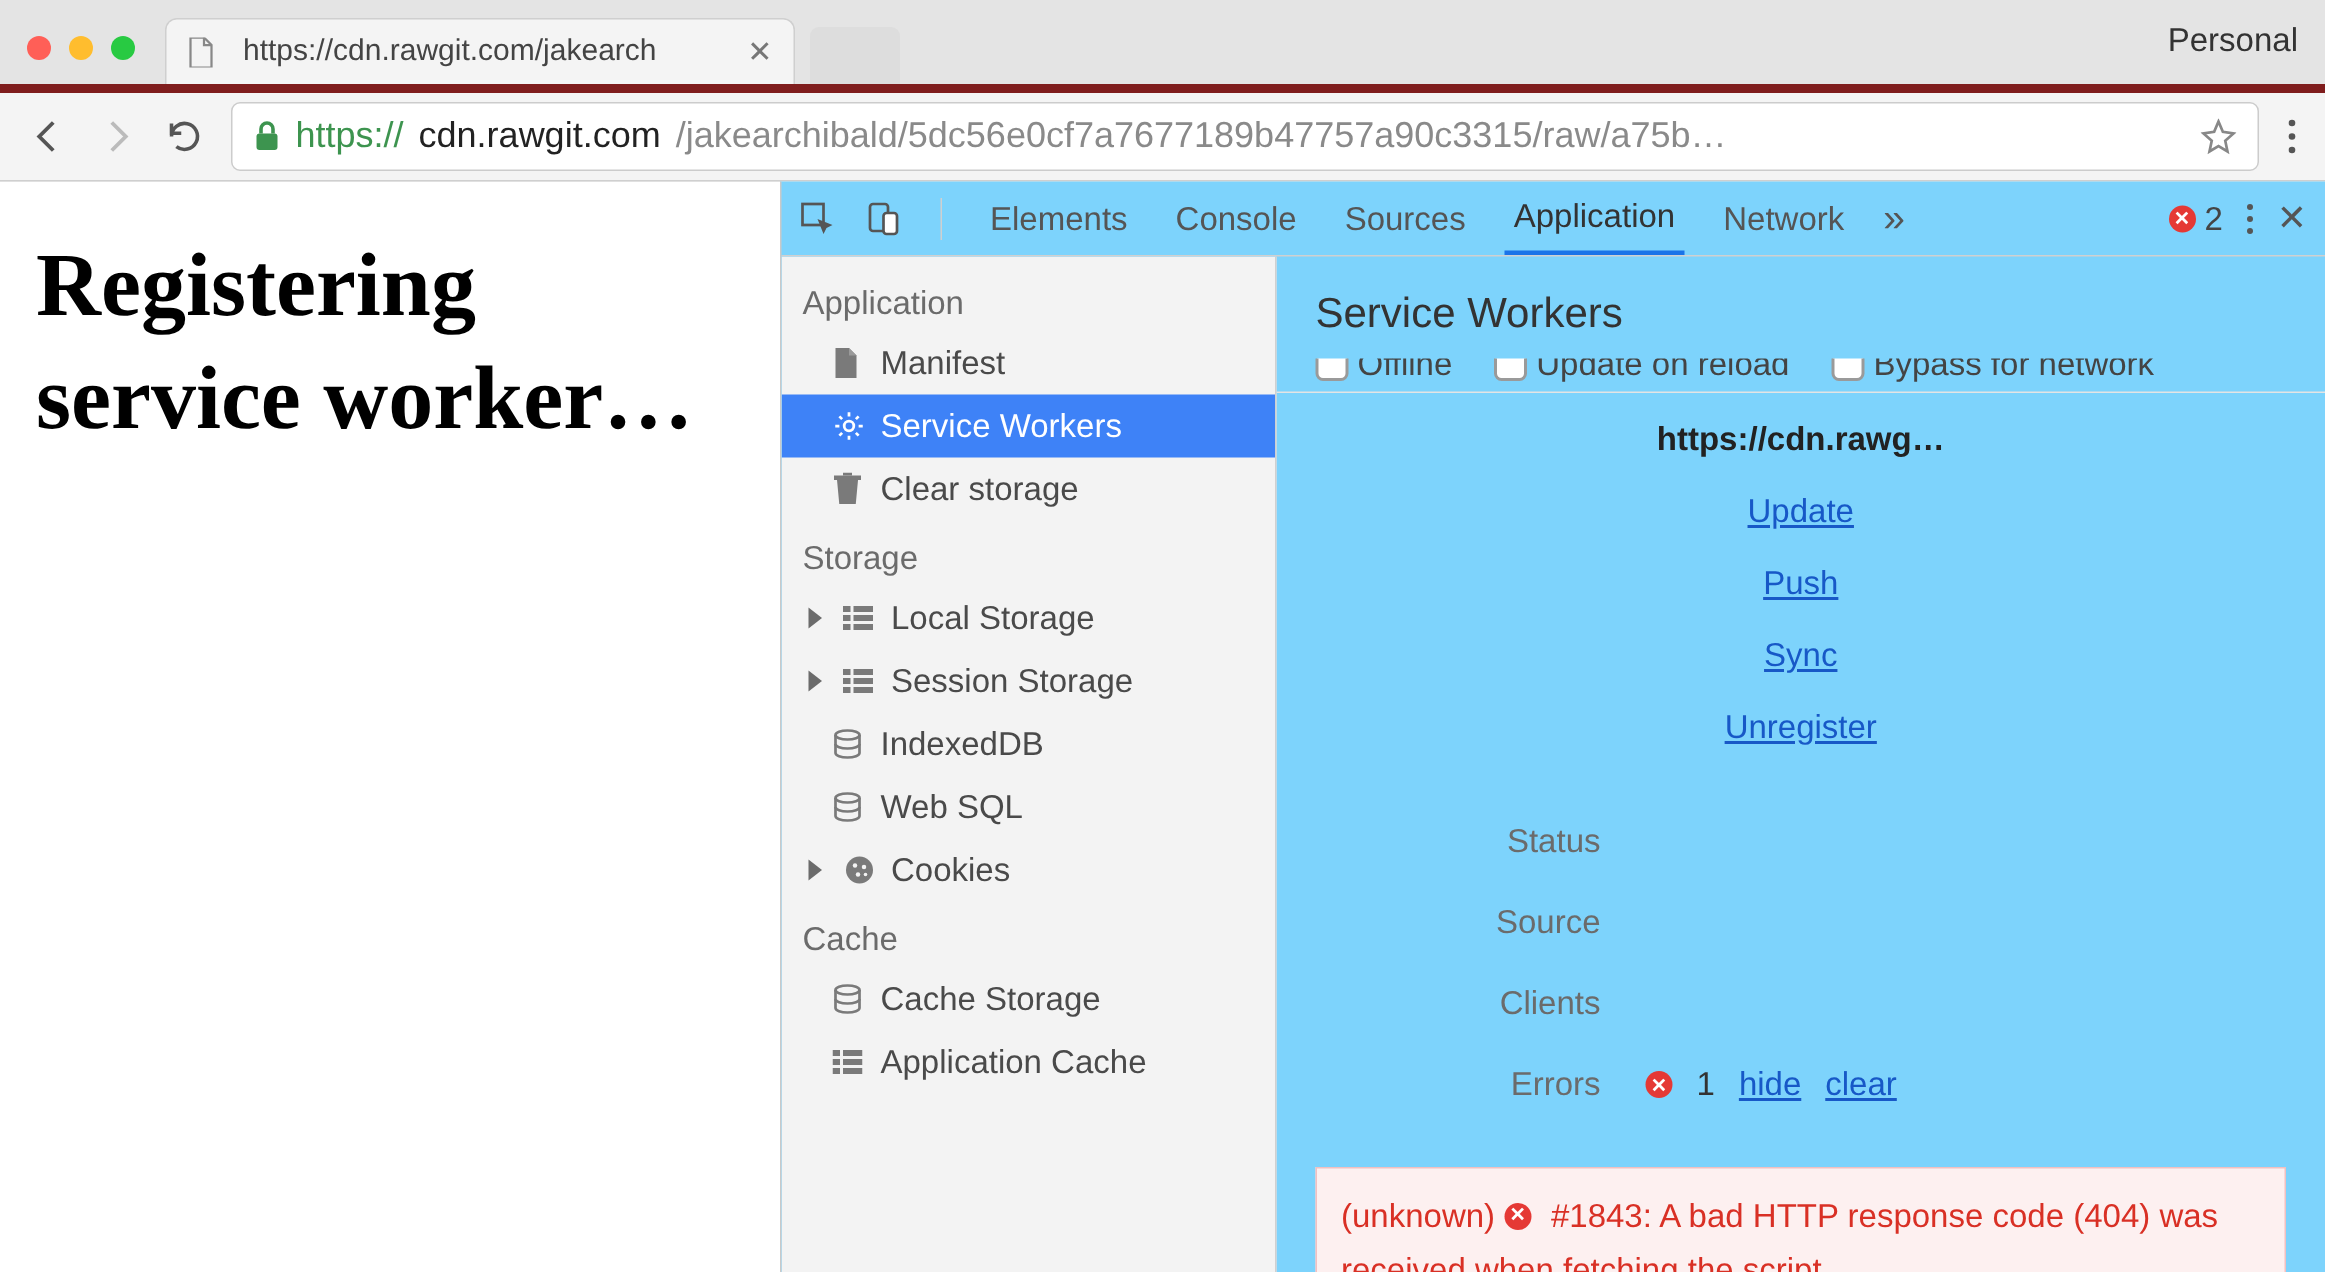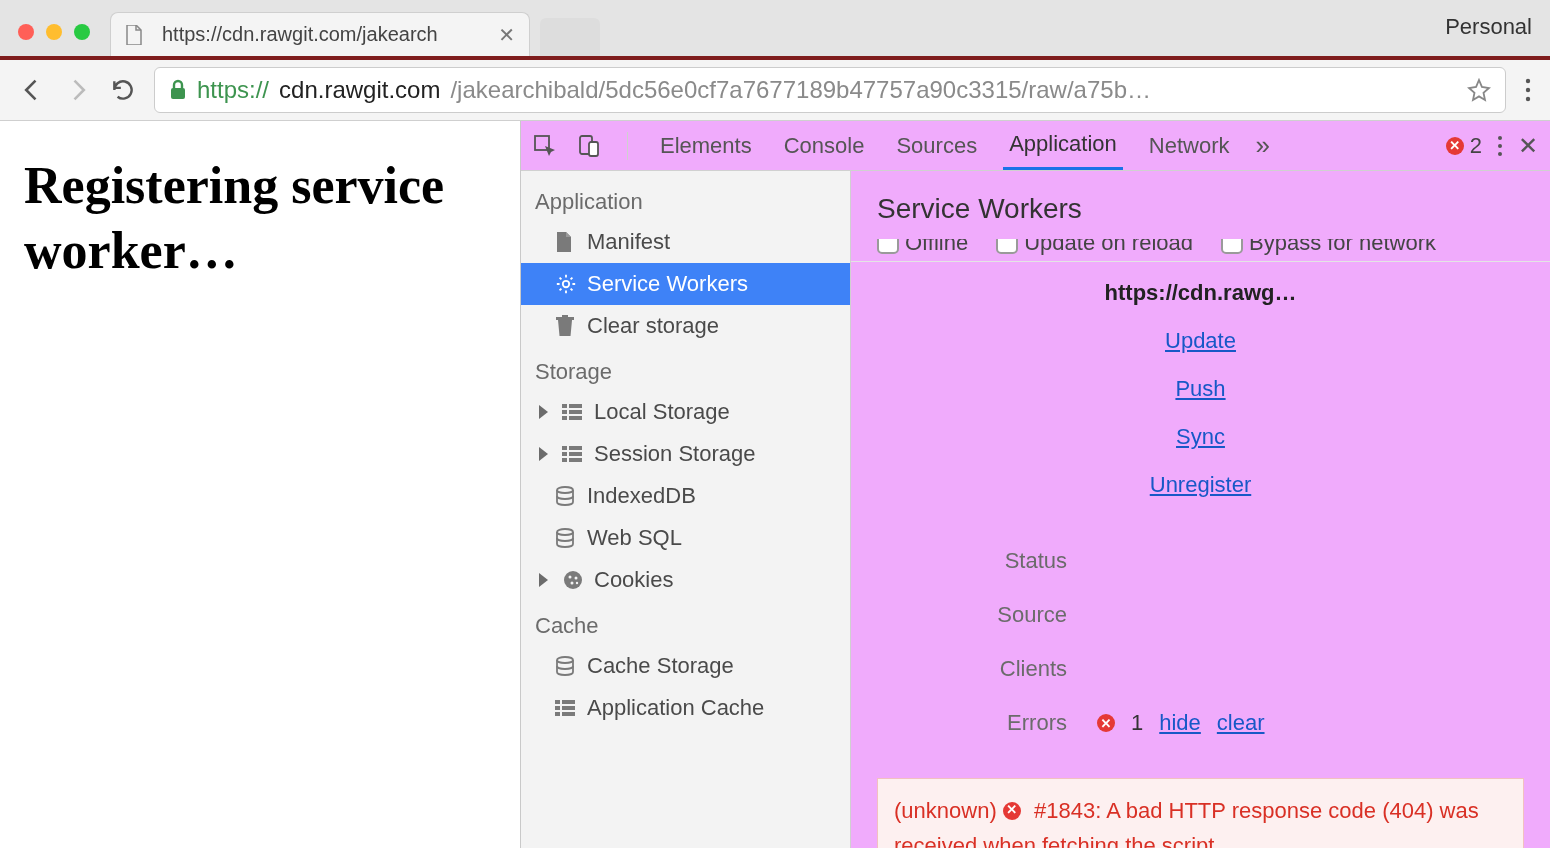--- a/index.html
+++ b/index.html
@@ -10,40 +10,40 @@
 .tab-strip { display: flex; align-items: flex-end; height: 56px; padding: 0 12px; position: relative; }
 .traffic-lights { display: flex; gap: 12px; align-items: center; margin-right: 20px; padding-bottom: 16px; padding-left: 6px;}
 .tl { width: 16px; height: 16px; border-radius: 50%; }
 .tl.red { background: #ff5f57; }
 .tl.yellow { background: #ffbd2e; }
 .tl.green { background: #28ca42; }
 .tab { display: flex; align-items: center; background: #f4f4f4; border: 1px solid #cfcfcf; border-bottom: none; border-radius: 8px 8px 0 0; height: 44px; padding: 0 14px; gap: 15px; min-width: 420px; max-width: 420px; }
 .tab-title { font-size: 20px; color: #444; white-space: nowrap; overflow: hidden; text-overflow: ellipsis; flex: 1; }
 .profile-label { position: absolute; right: 18px; top: 14px; font-size: 22px; color: #333; }
 .blank-tab { width: 60px; height: 38px; background: #ddd; border-radius: 6px 6px 0 0; margin-left: 10px; }
-.addr-row { display: flex; align-items: center; height: 64px; padding: 0 18px; gap: 18px; background: #f4f4f4; border-top: 4px solid #7f1d1d; }
+.addr-row { display: flex; align-items: center; height: 64px; padding: 0 18px; gap: 18px; background: #f4f4f4; border-top: 6px solid #7f1d1d; }
 .nav-icon { color: #777; display:flex; align-items:center; justify-content:center; }
 .nav-icon.disabled { color: #bbb; }
 .addr-bar { flex: 1; display: flex; align-items: center; background: #fff; border: 1px solid #ccc; border-radius: 6px; height: 46px; padding: 0 14px; gap: 10px; font-size: 24px; }
 .lock-icon { color: #3d944f; }
 .url-scheme { color: #3d944f; }
 .url-host { color: #222; }
 .url-path { color: #8a8a8a; white-space: nowrap; overflow: hidden; }
 .star-icon { color: #888; margin-left: auto; }
 .menu-dots { color: #555; }
 
 
 .content-row { display: flex; height: calc(848px - 120px); }
 
 
 .page { width: 520px; padding: 32px 24px; }
-.page h1 { font-family: "Times New Roman", Times, serif; font-size: 52px; font-weight: 700; line-height: 1.25; }
-
-
-.devtools { flex: 1; display: flex; flex-direction: column; border-left: 1px solid #c9c9c9; background: #f0abfc; }
+.page h1 { font-family: "Times New Roman", Times, serif; font-size: 60px; font-weight: 700; line-height: 1.25; }
+
+
+.devtools { flex: 1; display: flex; flex-direction: column; border-left: 1px solid #c9c9c9; background: #7dd3fc; }
 .dt-tabs { display: flex; align-items: center; height: 50px; border-bottom: 1px solid #d0d0d0; padding: 0 12px; gap: 20px; font-size: 22px; color: #555; }
 .dt-sep { width: 1px; height: 28px; background: #d0d0d0; margin: 0 6px; }
 .dt-tab { padding: 0 6px; height: 100%; display: flex; align-items: center; cursor: pointer; }
 .dt-tab.active { color: #333; border-bottom: 3px solid #1a73e8; }
 .dt-right { margin-left: auto; display: flex; align-items: center; gap: 14px; }
 .err-badge { display:flex; align-items:center; gap:6px; }
 .err-circle { width: 18px; height: 18px; border-radius: 50%; background: #e53935; color: #fff; font-size: 13px; display: flex; align-items: center; justify-content: center; font-weight: bold; }
 .err-count { color: #444; }
 
 .dt-body { display: flex; flex: 1; overflow: hidden; }

